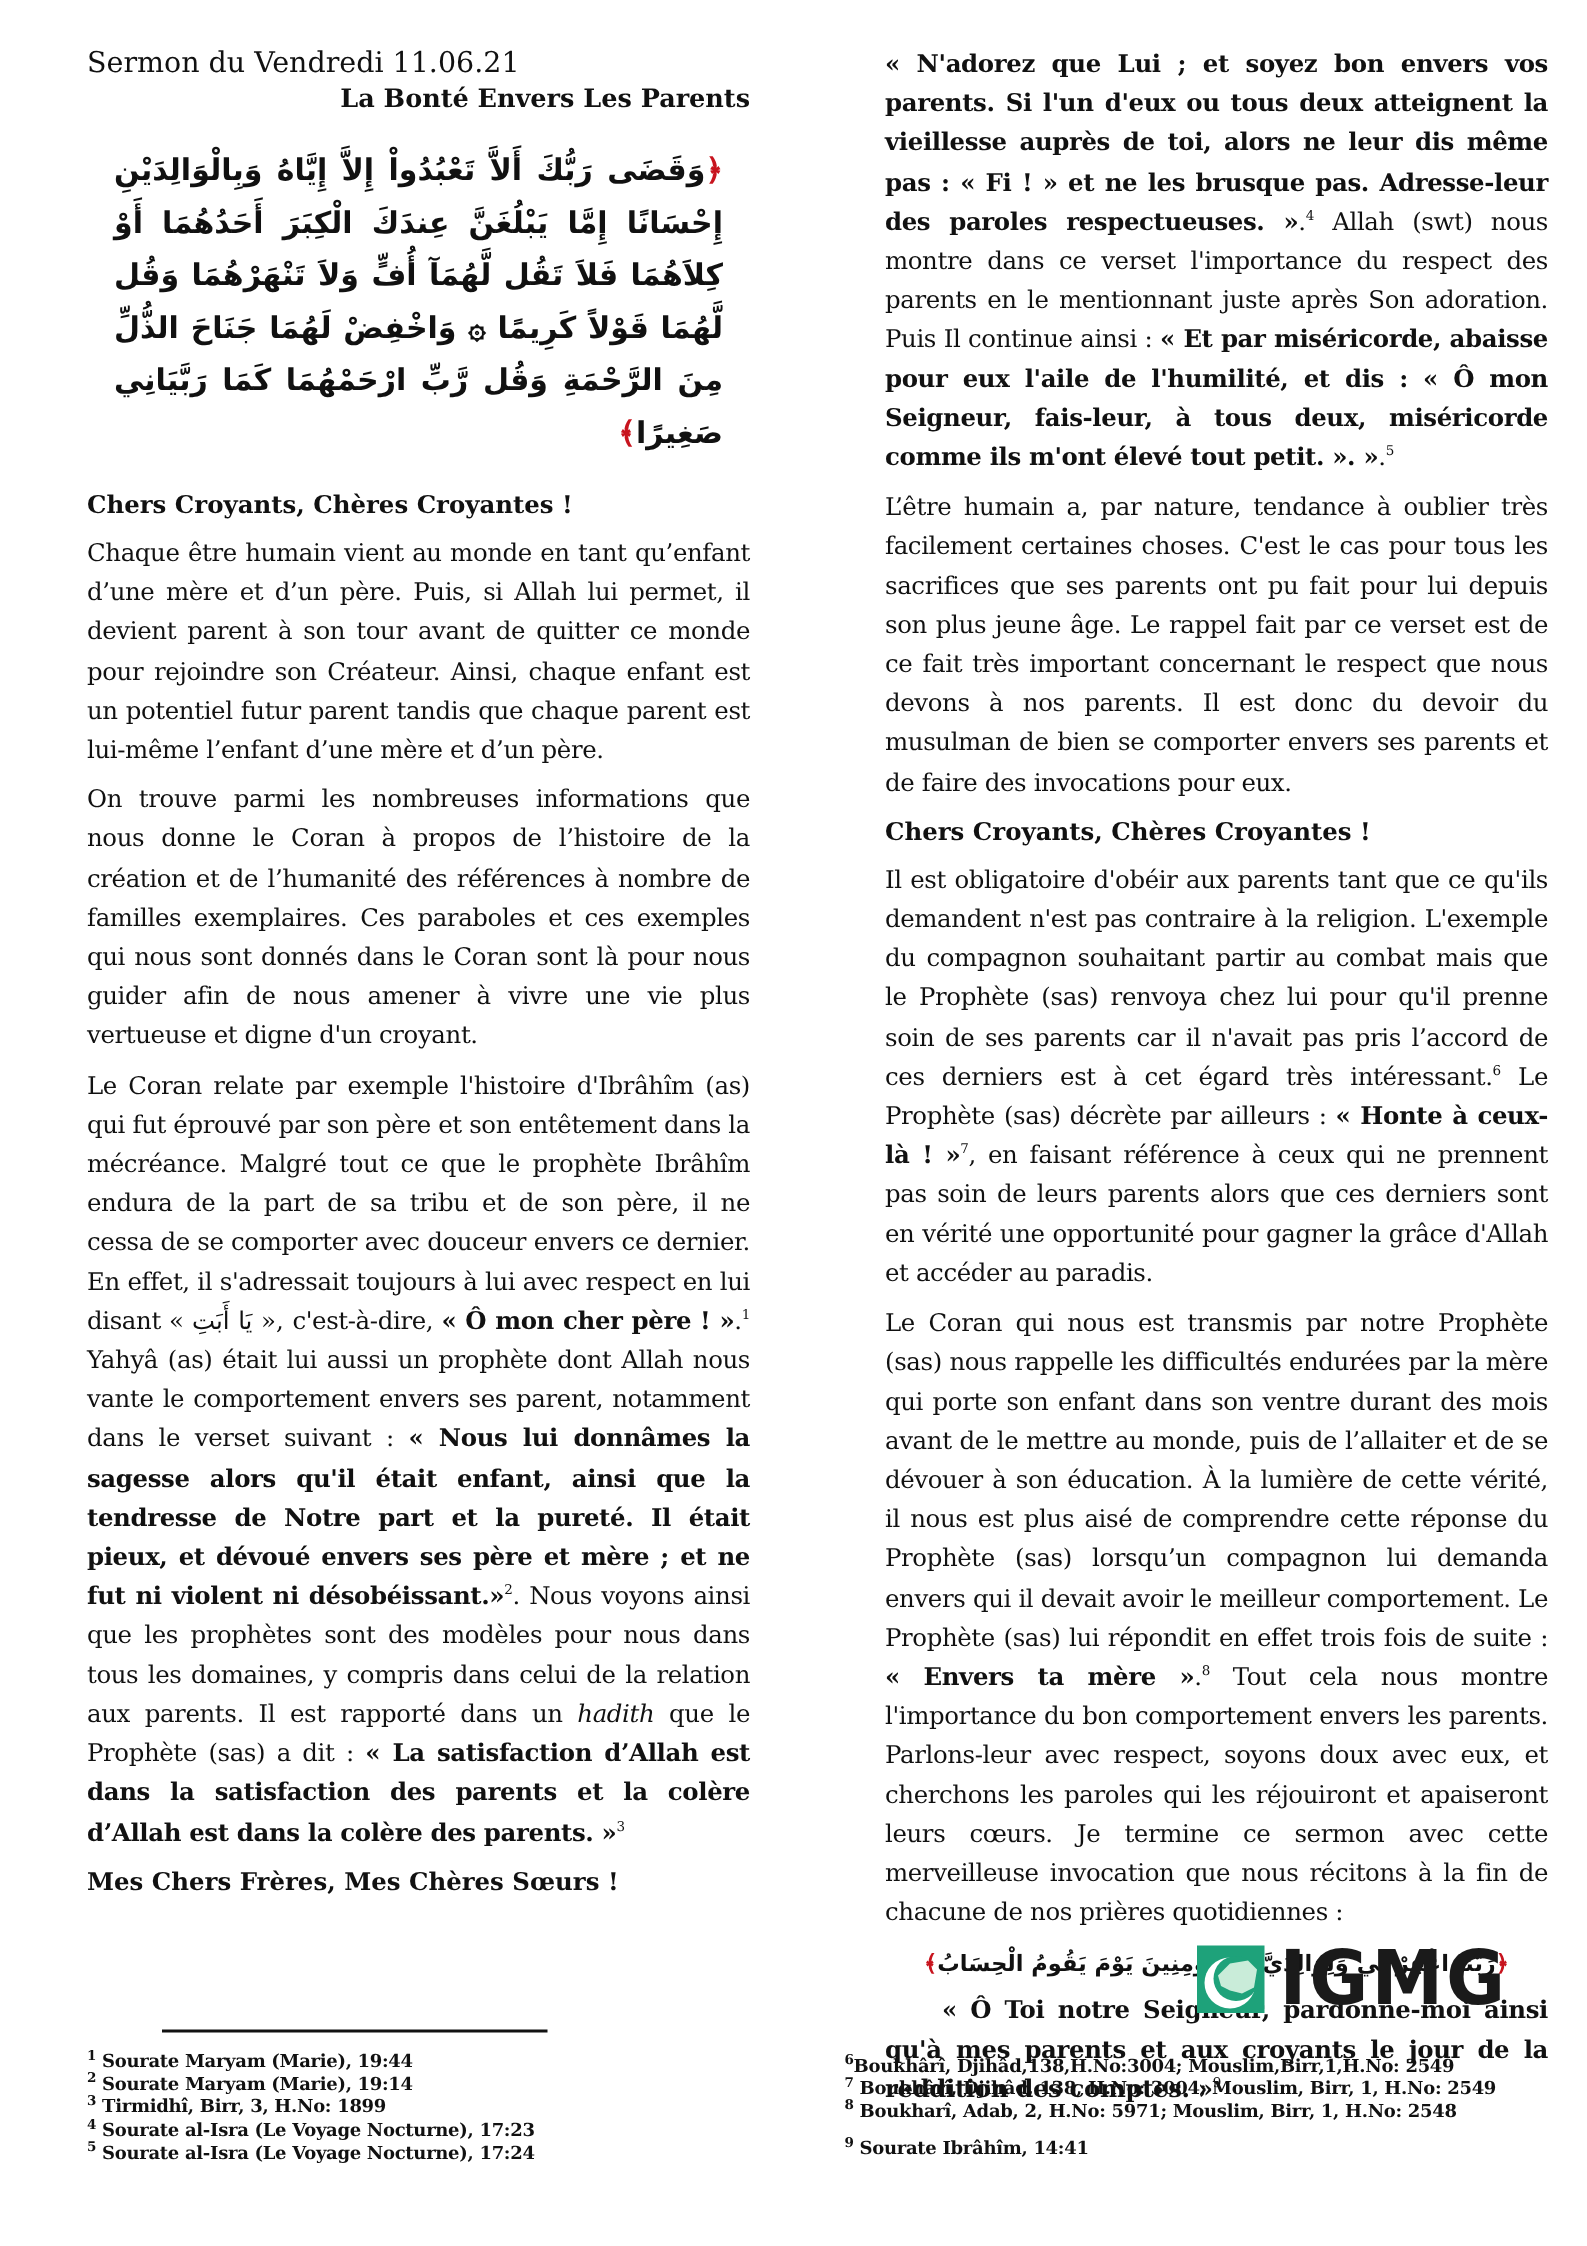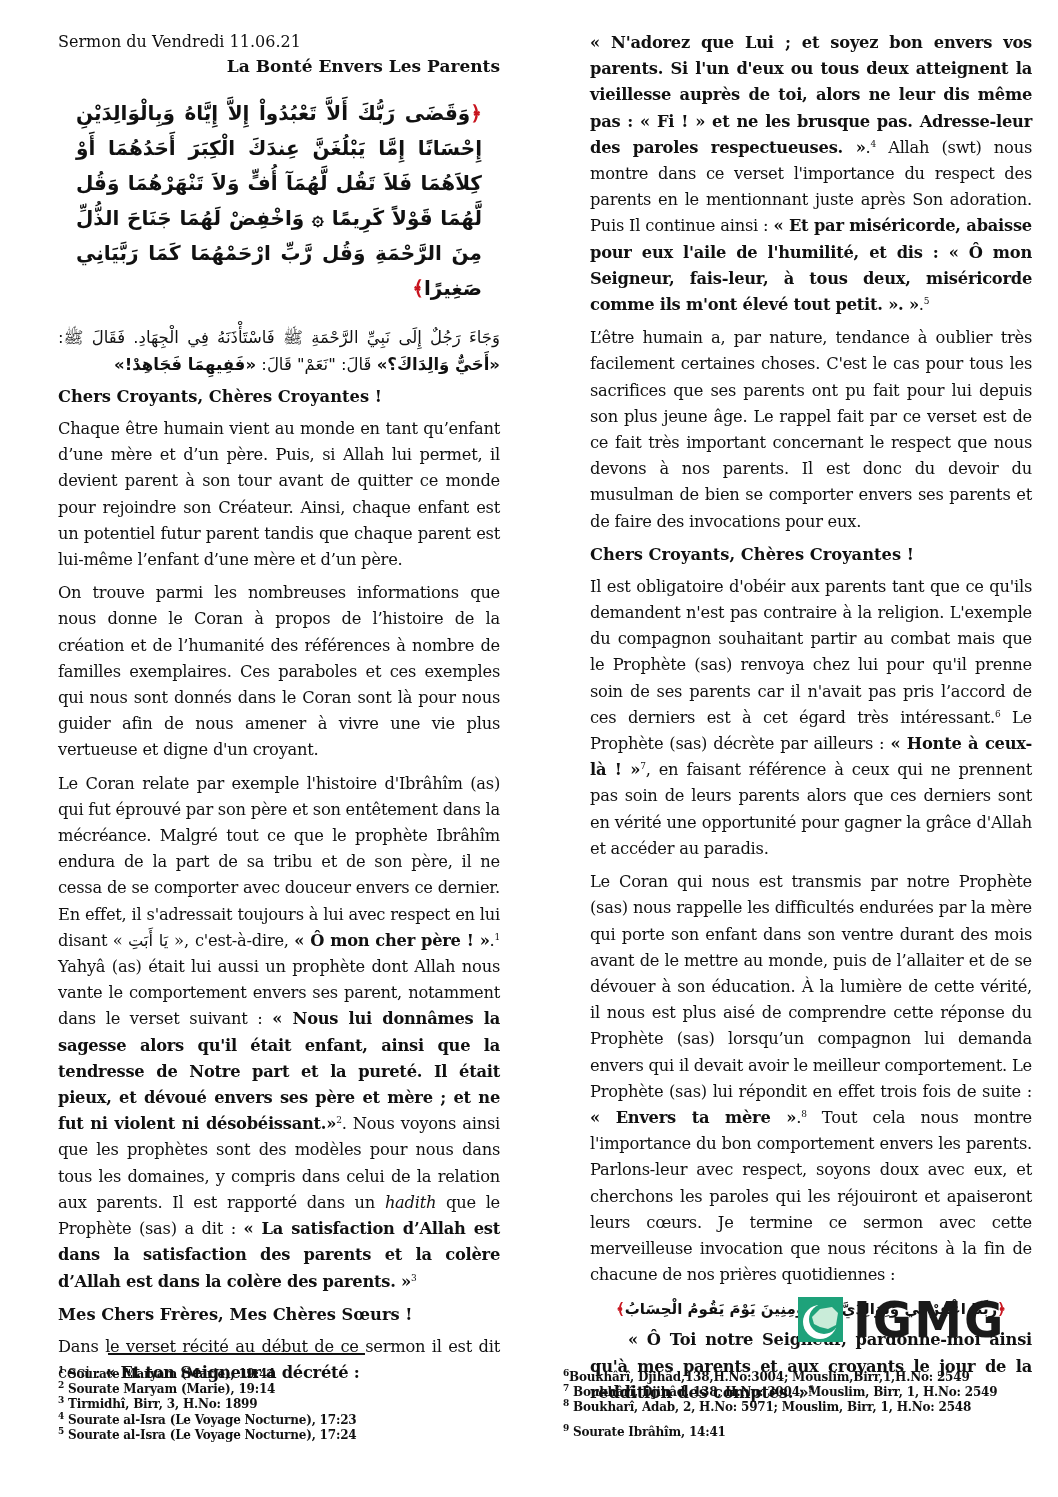--- a/index.html
+++ b/index.html
@@ -2,21 +2,21 @@
 <html><head>
 <meta charset="utf-8">
 <style>
   html, body { margin: 0; padding: 0; background: #ffffff; }
   body { width: 1058px; height: 1497px; position: relative; overflow: hidden;
          font-family: "DejaVu Serif", "Liberation Serif", serif; color: #111; }
   .col { position: absolute; top: 30px; }
   .col-left { left: 58px; width: 442px; }
   .col-right { left: 590px; width: 442px; }
   .p { font-size: 16.3px; line-height: 26.2px; text-align: justify; margin: 0 0 7px 0; letter-spacing: -0.25px; }
-  .title { font-size: 16px; line-height: 24px; margin: 0; }
+  .title { font-size: 19px; line-height: 24px; margin: 0; }
   .title-bold { font-size: 17px; line-height: 24px; margin: 0 0 2px 0; font-weight: bold; text-align: right; }
   .heading { font-size: 16.3px; line-height: 26px; font-weight: bold; margin: 2px 0 6px 0; }
   .b { font-weight: bold; }
   .i { font-style: italic; }
   sup { font-size: 9px; line-height: 0; vertical-align: super; }
   .arabic { direction: rtl; text-align: justify; font-family: "DejaVu Sans", sans-serif;
             font-size: 20px; line-height: 35px; font-weight: bold; margin: 18px; }
   .arabic-hadith { direction: rtl; text-align: justify; font-family: "DejaVu Sans", sans-serif;
             font-size: 16.5px; line-height: 27px; margin: 4px 0 6px 0; }
   .red { color: #c8141e; }
@@ -35,30 +35,28 @@
 </style>
 </head>
 <body>
 
 <div class="col col-left">
   <p class="title">Sermon du Vendredi 11.06.21</p>
   <p class="title-bold">La Bonté Envers Les Parents</p>
 
   <p class="arabic"><span class="red">﴿</span><span>وَقَضَى رَبُّكَ أَلاَّ تَعْبُدُواْ إِلاَّ إِيَّاهُ وَبِالْوَالِدَيْنِ إِحْسَانًا إِمَّا يَبْلُغَنَّ عِندَكَ الْكِبَرَ أَحَدُهُمَا أَوْ كِلاَهُمَا فَلاَ تَقُل لَّهُمَآ أُفٍّ وَلاَ تَنْهَرْهُمَا وَقُل لَّهُمَا قَوْلاً كَرِيمًا ۞ وَاخْفِضْ لَهُمَا جَنَاحَ الذُّلِّ مِنَ الرَّحْمَةِ وَقُل رَّبِّ ارْحَمْهُمَا كَمَا رَبَّيَانِي صَغِيرًا</span><span class="red">﴾</span></p>
 
-  <p class="arabic-hadith"><span>وَجَاءَ رَجُلٌ إِلَى نَبِيِّ الرَّحْمَةِ ﷺ فَاسْتَأْذَنَهُ فِي الْجِهَادِ. فَقَالَ ﷺ: </span><span class="b">«أَحَيٌّ وَالِدَاكَ؟»</span><span> قَالَ: "نَعَمْ" قَالَ: </span><span class="b">«فَفِيهِمَا فَجَاهِدْ!»</span></p>
 
   <p class="heading">Chers Croyants, Chères Croyantes !</p>
   <p class="p">Chaque être humain vient au monde en tant qu’enfant d’une mère et d’un père. Puis, si Allah lui permet, il devient parent à son tour avant de quitter ce monde pour rejoindre son Créateur. Ainsi, chaque enfant est un potentiel futur parent tandis que chaque parent est lui-même l’enfant d’une mère et d’un père.</p>
   <p class="p">On trouve parmi les nombreuses informations que nous donne le Coran à propos de l’histoire de la création et de l’humanité des références à nombre de familles exemplaires. Ces paraboles et ces exemples qui nous sont donnés dans le Coran sont là pour nous guider afin de nous amener à vivre une vie plus vertueuse et digne d'un croyant.</p>
 
   <p class="p"><span>Le Coran relate par exemple l'histoire d'Ibrâhîm (as) qui fut éprouvé par son père et son entêtement dans la mécréance. Malgré tout ce que le prophète Ibrâhîm endura de la part de sa tribu et de son père, il ne cessa de se comporter avec douceur envers ce dernier. En effet, il s'adressait toujours à lui avec respect en lui disant « </span><span style="font-family:'DejaVu Sans',sans-serif;">يَا أَبَتِ</span><span> », c'est-à-dire, </span><span class="b">« Ô mon cher père ! »</span><span>.</span><sup>1</sup><span> Yahyâ (as) était lui aussi un prophète dont Allah nous vante le comportement envers ses parent, notamment dans le verset suivant : </span><span class="b">« Nous lui donnâmes la sagesse alors qu'il était enfant, ainsi que la tendresse de Notre part et la pureté. Il était pieux, et dévoué envers ses père et mère ; et ne fut ni violent ni désobéissant.»</span><sup>2</sup><span>. Nous voyons ainsi que les prophètes sont des modèles pour nous dans tous les domaines, y compris dans celui de la relation aux parents. Il est rapporté dans un </span><span class="i">hadith</span><span> que le Prophète (sas) a dit : </span><span class="b">« La satisfaction d’Allah est dans la satisfaction des parents et la colère d’Allah est dans la colère des parents. »</span><sup>3</sup></p>
 
   <p class="heading">Mes Chers Frères, Mes Chères Sœurs !</p>
-  <p class="p"><span>Dans le verset récité au début de ce sermon il est dit ceci : </span><span class="b">« Et ton Seigneur a décrété :</span></p>
 </div>
 
 <div class="col col-right">
   <p class="p"><span class="b">« N'adorez que Lui ; et soyez bon envers vos parents. Si l'un d'eux ou tous deux atteignent la vieillesse auprès de toi, alors ne leur dis même pas : « Fi ! » et ne les brusque pas. Adresse-leur des paroles respectueuses. »</span><span>.</span><sup>4</sup><span> Allah (swt) nous montre dans ce verset l'importance du respect des parents en le mentionnant juste après Son adoration. Puis Il continue ainsi : </span><span class="b">« Et par miséricorde, abaisse pour eux l'aile de l'humilité, et dis : « Ô mon Seigneur, fais-leur, à tous deux, miséricorde comme ils m'ont élevé tout petit. ». »</span><span>.</span><sup>5</sup></p>
 
   <p class="p">L’être humain a, par nature, tendance à oublier très facilement certaines choses. C'est le cas pour tous les sacrifices que ses parents ont pu fait pour lui depuis son plus jeune âge. Le rappel fait par ce verset est de ce fait très important concernant le respect que nous devons à nos parents. Il est donc du devoir du musulman de bien se comporter envers ses parents et de faire des invocations pour eux.</p>
 
   <p class="heading">Chers Croyants, Chères Croyantes !</p>
 
   <p class="p"><span>Il est obligatoire d'obéir aux parents tant que ce qu'ils demandent n'est pas contraire à la religion. L'exemple du compagnon souhaitant partir au combat mais que le Prophète (sas) renvoya chez lui pour qu'il prenne soin de ses parents car il n'avait pas pris l’accord de ces derniers est à cet égard très intéressant.</span><sup>6</sup><span> Le Prophète (sas) décrète par ailleurs : </span><span class="b">« Honte à ceux-là ! »</span><sup>7</sup><span>, en faisant référence à ceux qui ne prennent pas soin de leurs parents alors que ces derniers sont en vérité une opportunité pour gagner la grâce d'Allah et accéder au paradis.</span></p>

